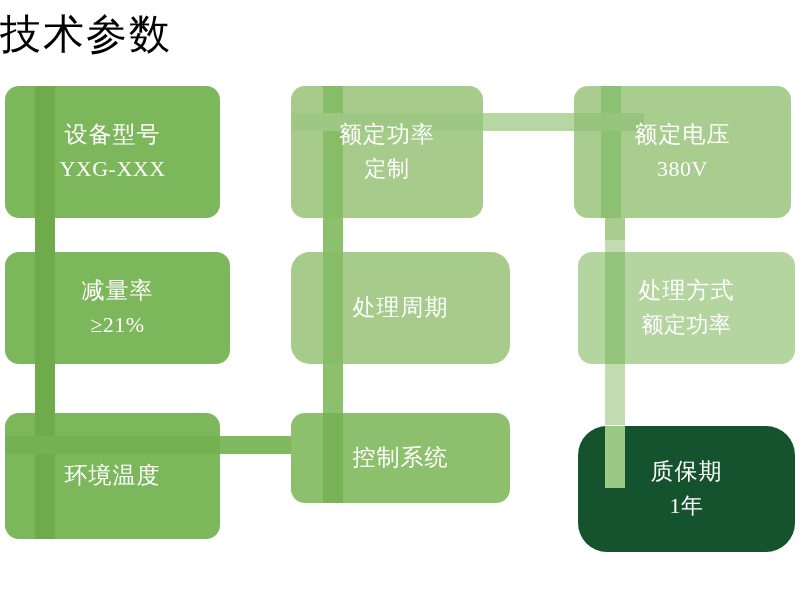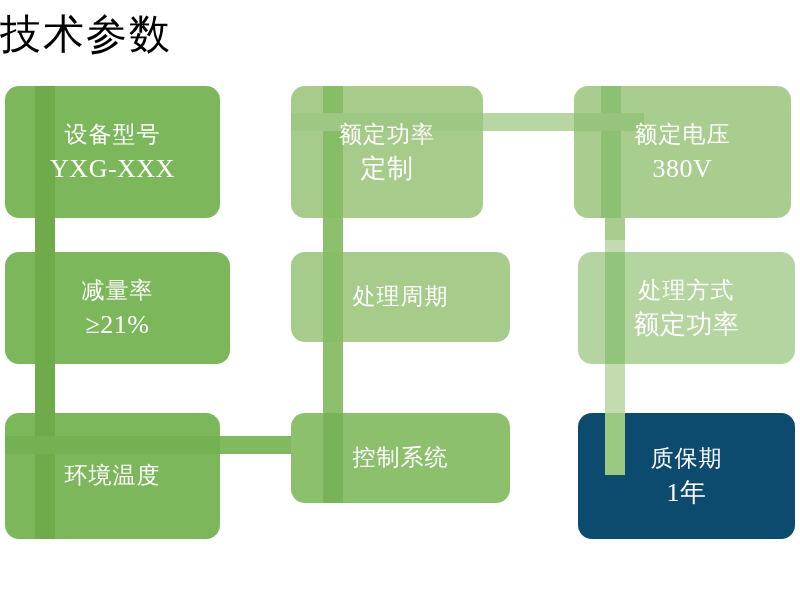--- a/index.html
+++ b/index.html
@@ -55,21 +55,21 @@
   .card-label {
     color: #ffffff;
     font-size: 23px;
     line-height: 30px;
     letter-spacing: 1px;
     white-space: nowrap;
     text-align: center;
   }
   .card-value {
     color: #ffffff;
-    font-size: 26px;
+    font-size: 22px;
     line-height: 30px;
     letter-spacing: 0.5px;
     white-space: nowrap;
     text-align: center;
     margin-top: 4px;
   }
   
   .card-stripe {
     position: absolute;
     top: 0;
@@ -129,21 +129,21 @@
   </div>
 
   <div class="card" style="left:5px; top:252px; width:225px; height:112px; background:#7cb85b;">
     <div class="card-stripe" style="left:30px; background:#6faa4b;"></div>
     <div class="card-inner">
       <div class="card-label">减量率</div>
       <div class="card-value">≥21%</div>
     </div>
   </div>
 
-  <div class="card" style="left:291px; top:252px; width:219px; height:90px; background:#a6cb8b;">
+  <div class="card" style="left:291px; top:252px; width:219px; height:112px; background:#a6cb8b;border-radius:19px;">
     <div class="card-stripe" style="left:32px; background:#86bd66;"></div>
     <div class="card-inner">
       <div class="card-label">处理周期</div>
     </div>
   </div>
 
   <div class="card" style="left:578px; top:252px; width:217px; height:112px; background:#b4d4a0;">
     <div class="card-stripe" style="left:27px; background:#93c47c;"></div>
     <div class="card-inner">
       <div class="card-label">处理方式</div>
@@ -159,21 +159,21 @@
     </div>
   </div>
 
   <div class="card" style="left:291px; top:413px; width:219px; height:90px; background:#8cc06d;">
     <div class="card-stripe" style="left:32px; background:#78b457;"></div>
     <div class="card-inner">
       <div class="card-label">控制系统</div>
     </div>
   </div>
 
-  <div class="card" style="left:578px; top:413px; width:217px; height:126px; background:#0c4a6e;">
+  <div class="card" style="left:578px; top:426px; width:217px; height:126px; background:#14532d;border-radius:29px;">
     <div class="card-stripe" style="left:27px; top:0; height:62px; bottom:auto; background:#9ac983;"></div>
     <div class="card-inner">
       <div class="card-label">质保期</div>
       <div class="card-value">1年</div>
     </div>
   </div>
 
 </div>
 
 </body></html>

